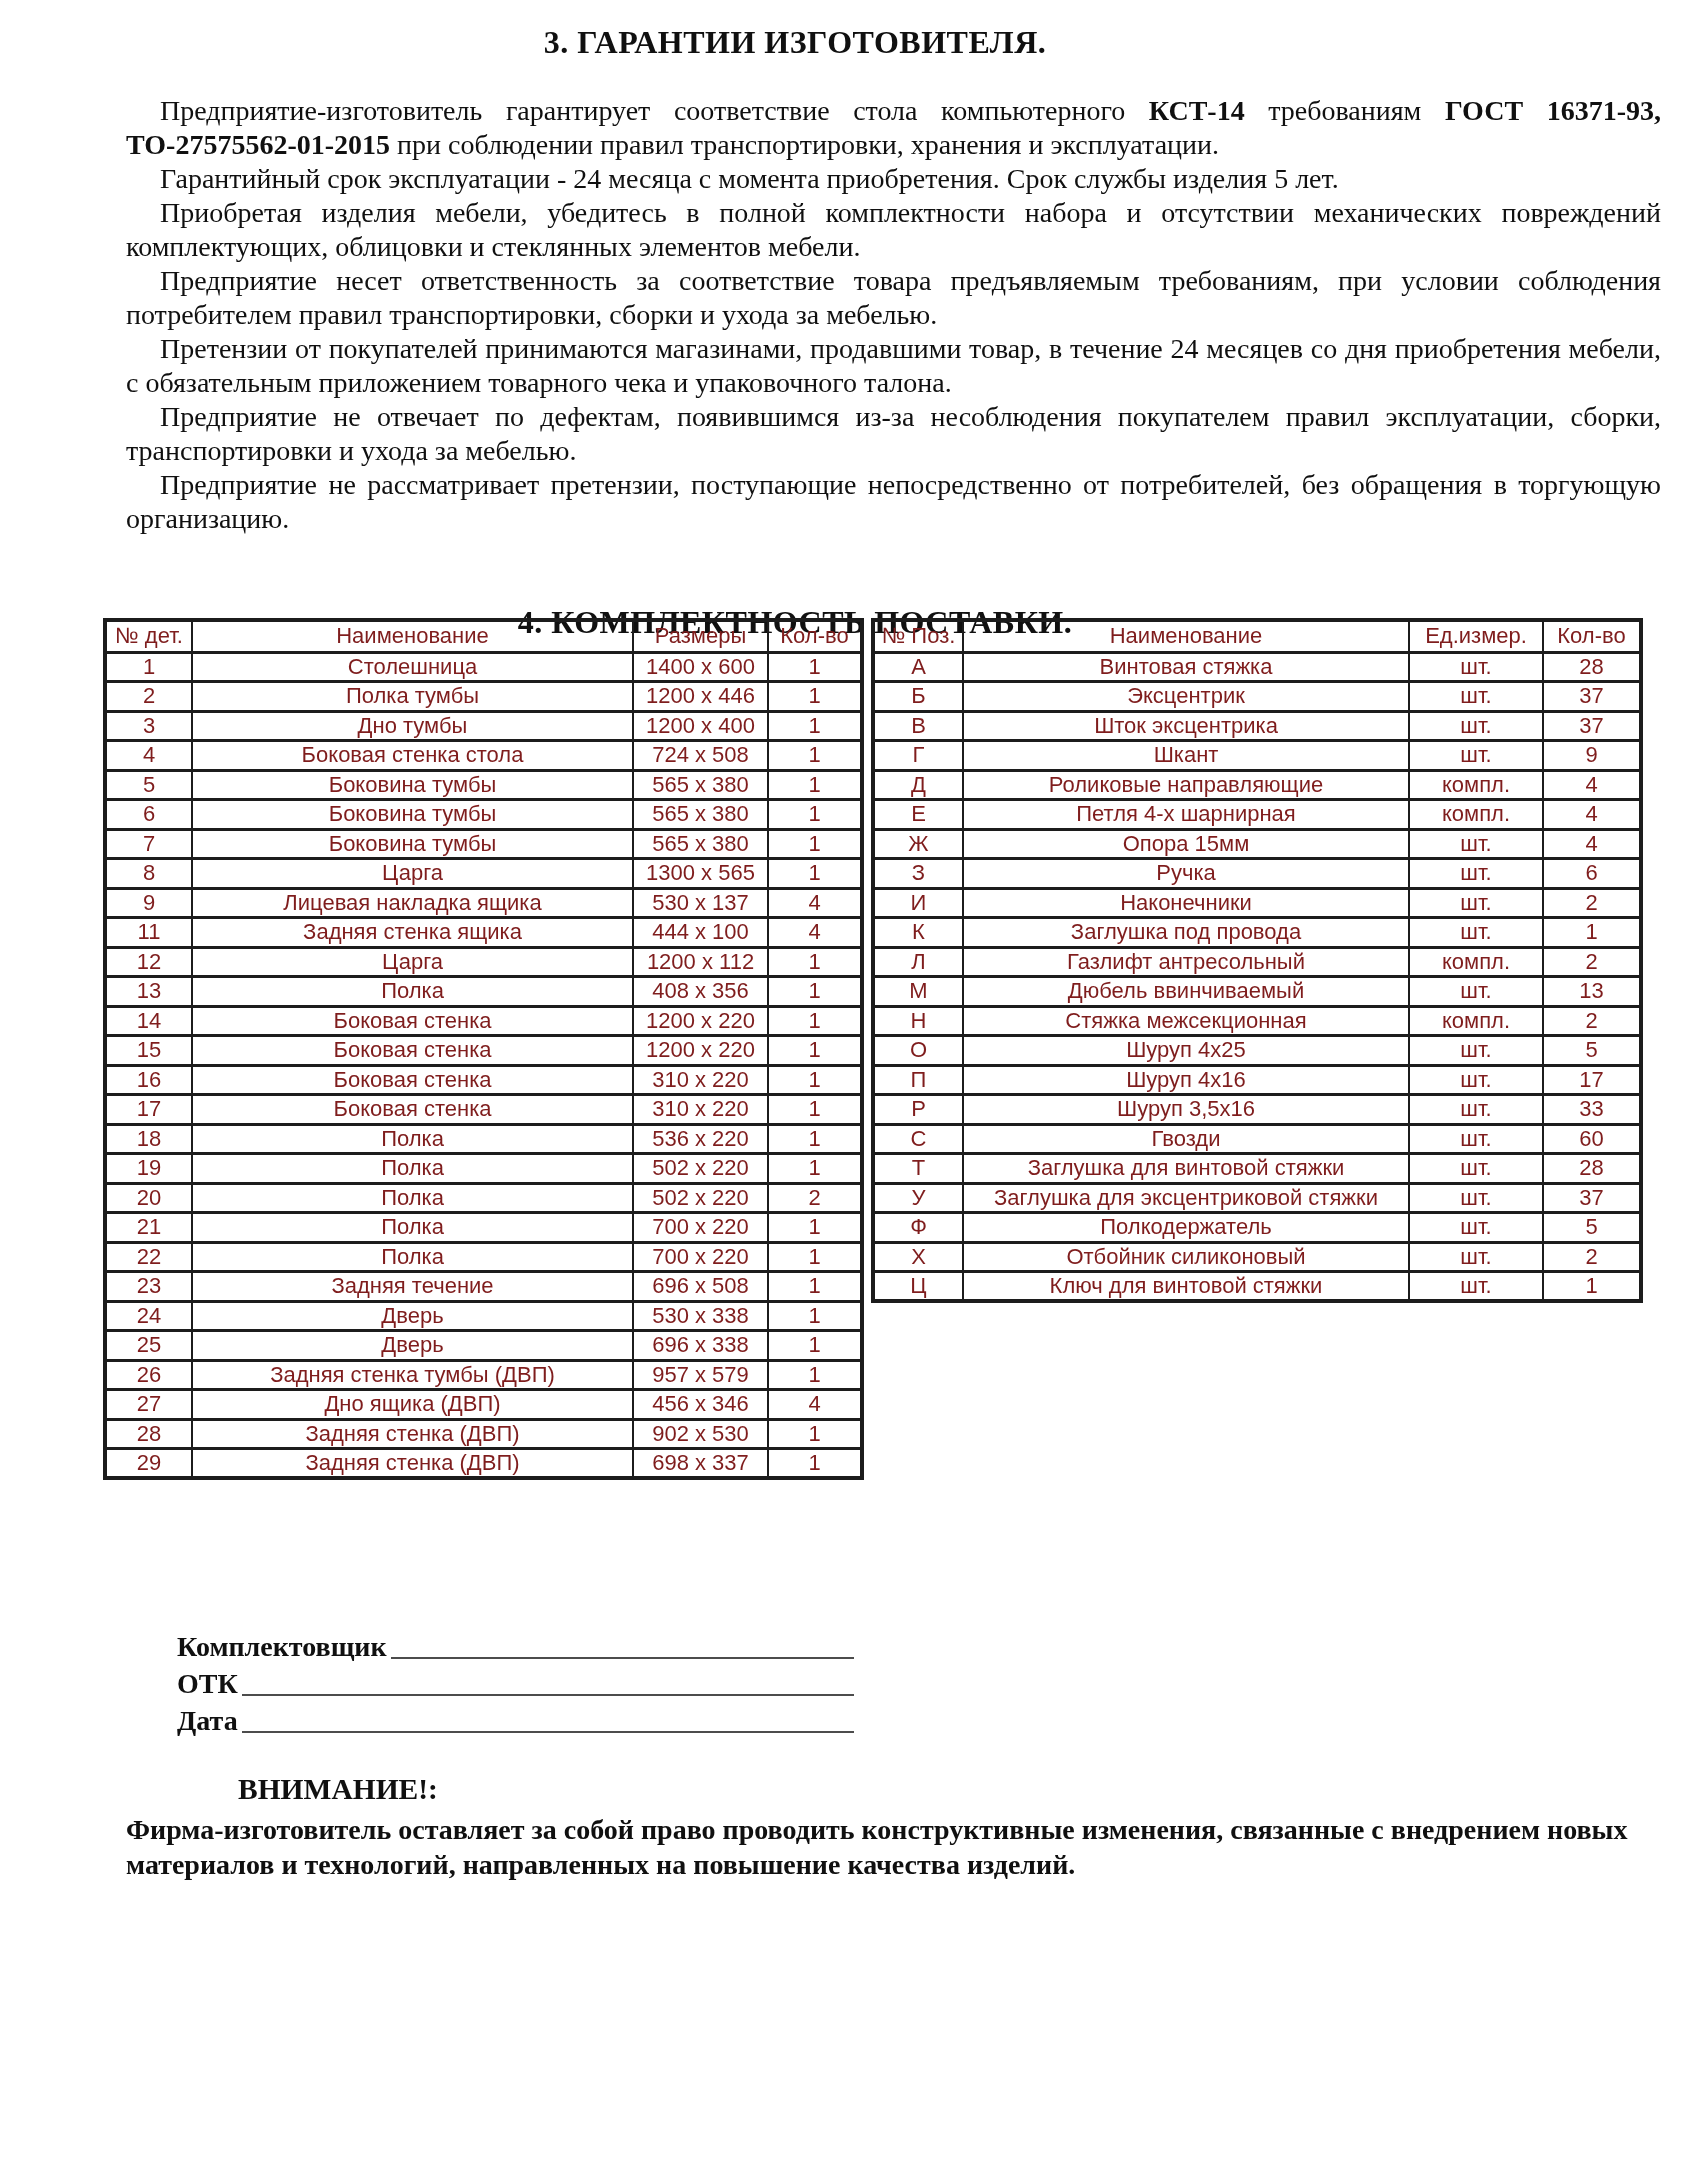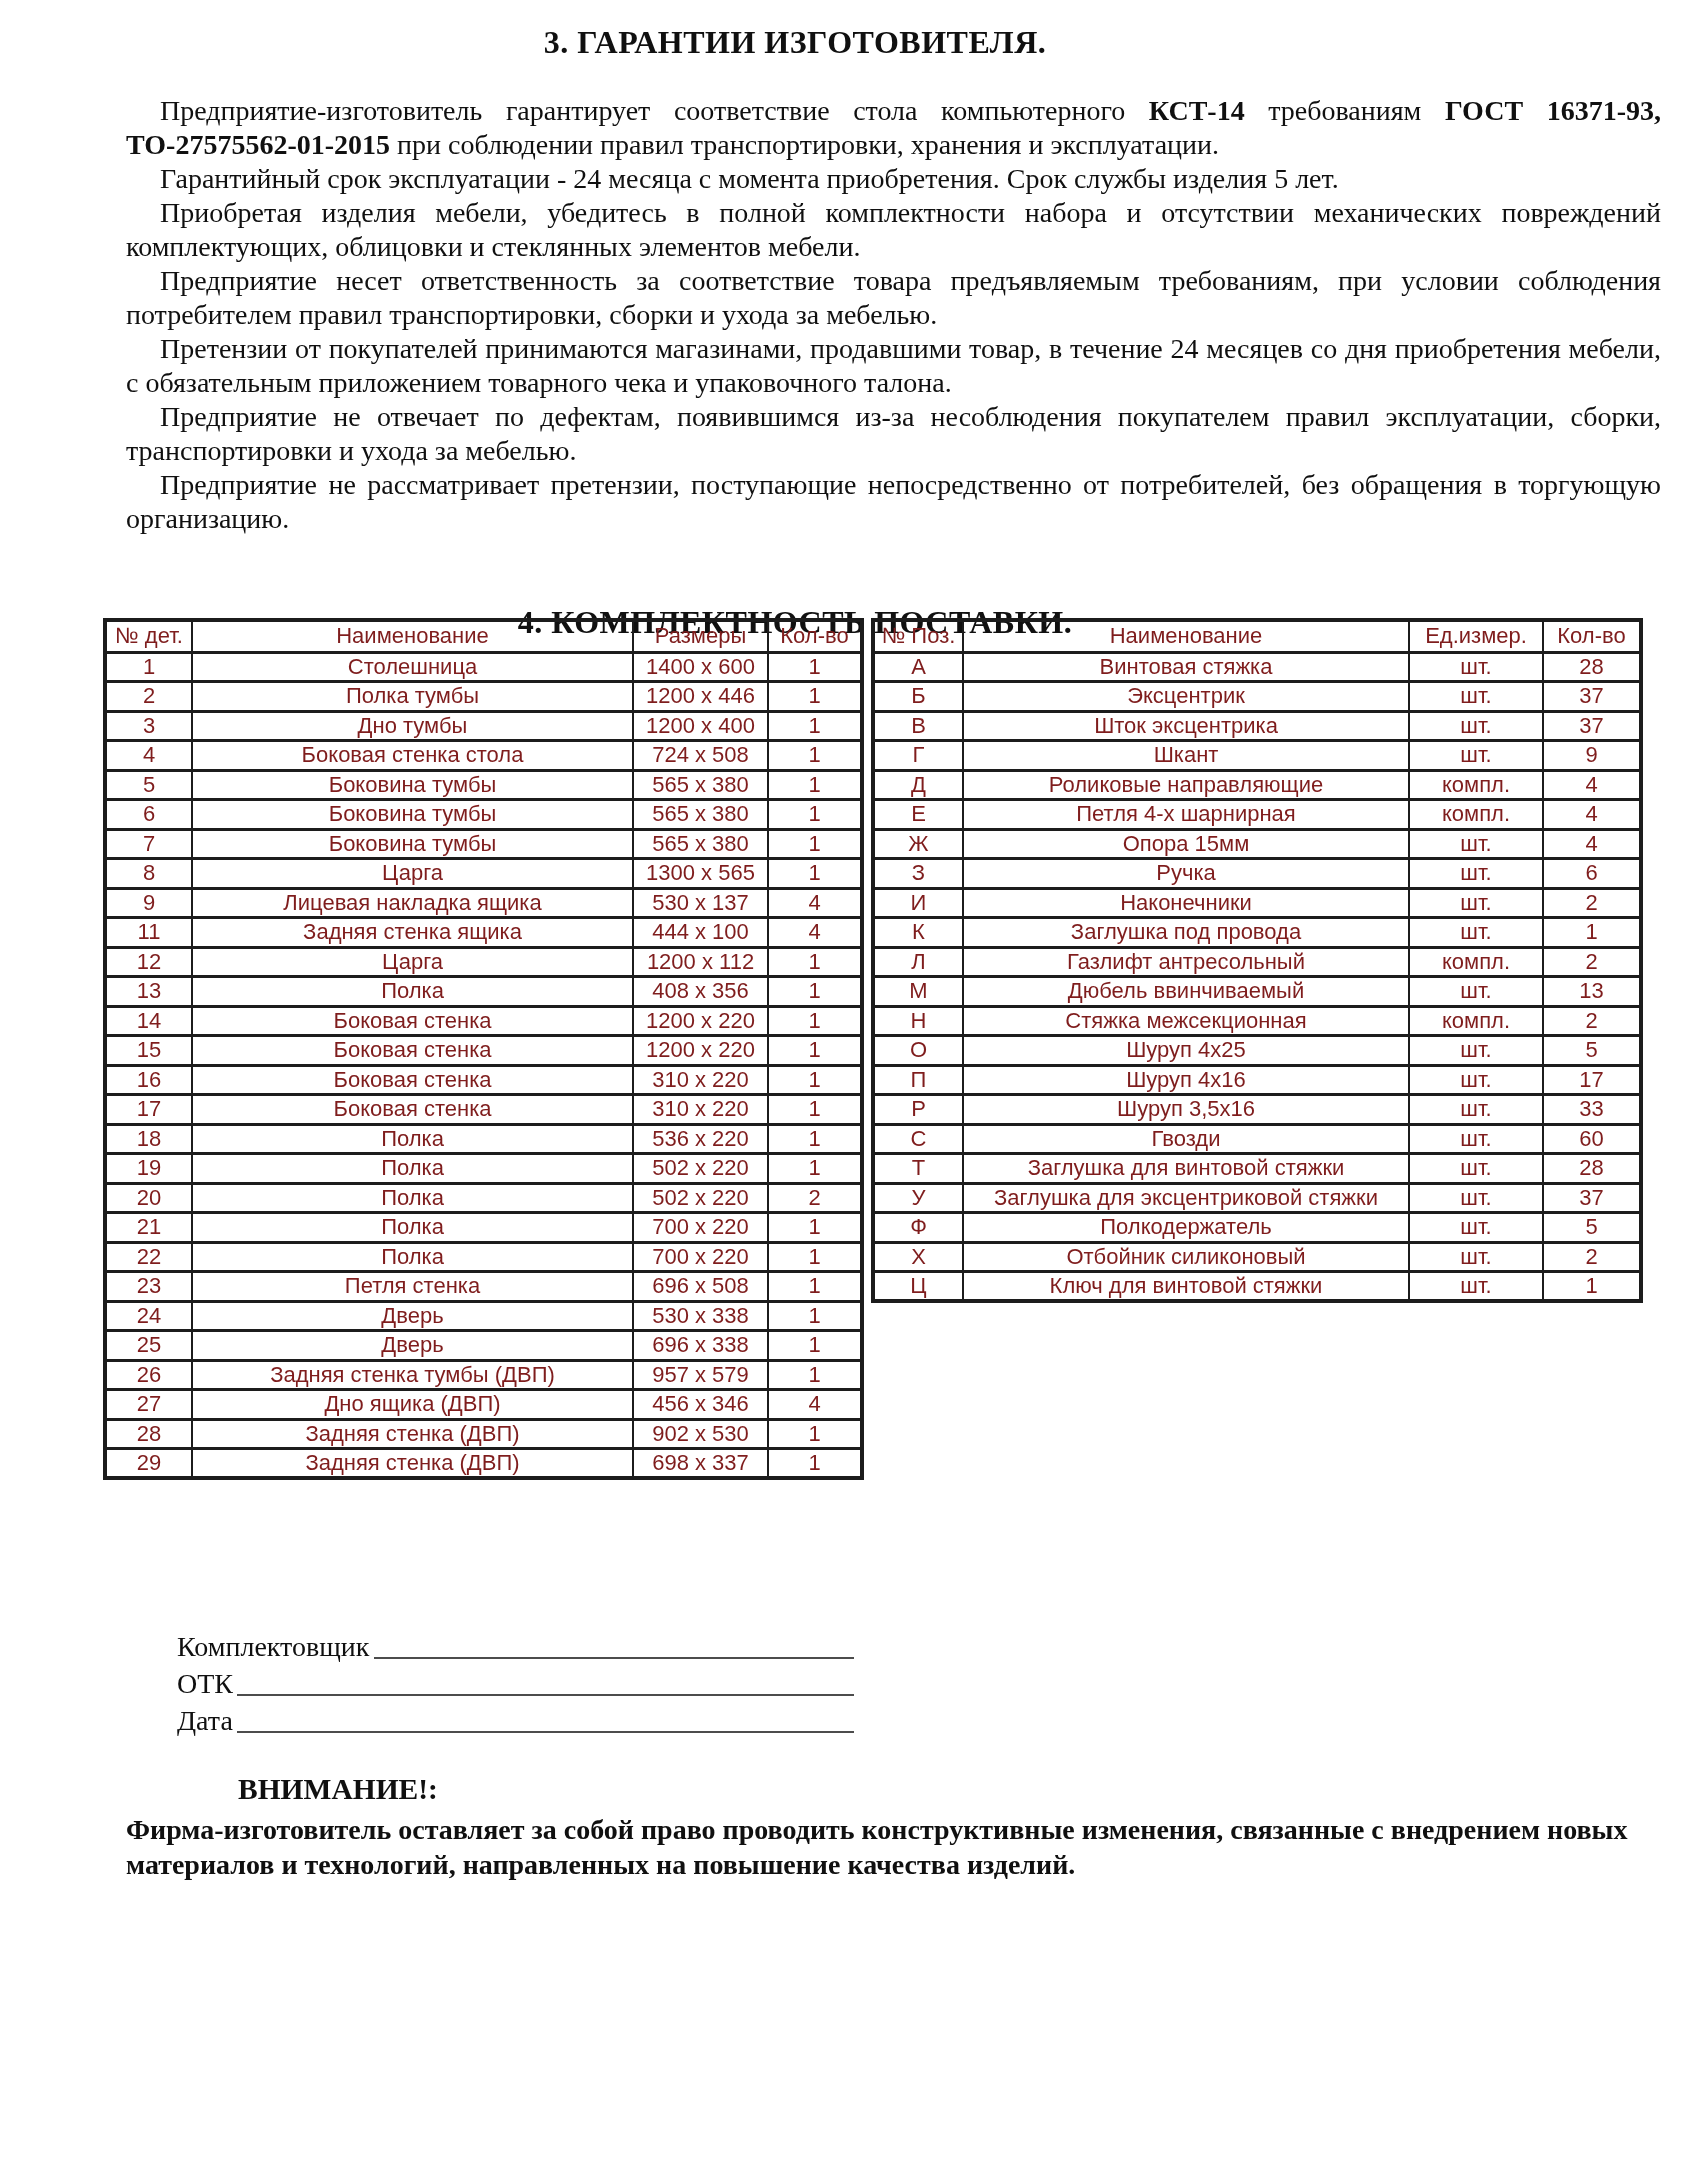--- a/index.html
+++ b/index.html
@@ -28,21 +28,21 @@
   }
   .tbl th, .tbl td {
     border:2.2px solid #1c1c1c; border-top-width:3.3px; border-bottom-width:3.3px;
     text-align:center; vertical-align:middle; padding:0 4.4px;
     overflow:hidden; white-space:nowrap; font-weight:normal;
   }
   .tbl thead tr { height:32px; }
   .tbl tbody tr { height:29.5px; }
   .left-tbl  { left:103px;  top:618px; width:758px; }
   .right-tbl { left:871px; top:618px; width:768px; }
-  .signoff { position:absolute; left:177px; top:1626px; width:677px; font-size:28px; }
+  .signoff { position:absolute; left:177px; top:1626px; width:677px; font-size:28px;font-weight:bold; }
   .sign-row { display:flex; align-items:flex-end; height:37px; }
   .sign-label { white-space:nowrap; }
   .sign-line { flex:1; border-bottom:2.2px solid #4c4c4c; margin:0 0 4.4px 4.4px; height:0.5px; }
   .attention { position:absolute; left:126px; top:1773px; width:1529px; font-weight:bold; }
   .att-title { font-size:29.5px; margin:0 0 5.5px 112px; }
   .att-text { font-size:28px; line-height:35px; margin:0; text-align:left; }
 </style>
 </head>
 <body>
 
@@ -199,21 +199,21 @@
           <td>1</td>
         </tr>
         <tr>
           <td>22</td>
           <td>Полка</td>
           <td>700 x 220</td>
           <td>1</td>
         </tr>
         <tr>
           <td>23</td>
-          <td>Петля стенка</td>
+          <td>Задняя течение</td>
           <td>696 x 508</td>
           <td>1</td>
         </tr>
         <tr>
           <td>24</td>
           <td>Дверь</td>
           <td>530 x 338</td>
           <td>1</td>
         </tr>
         <tr>

